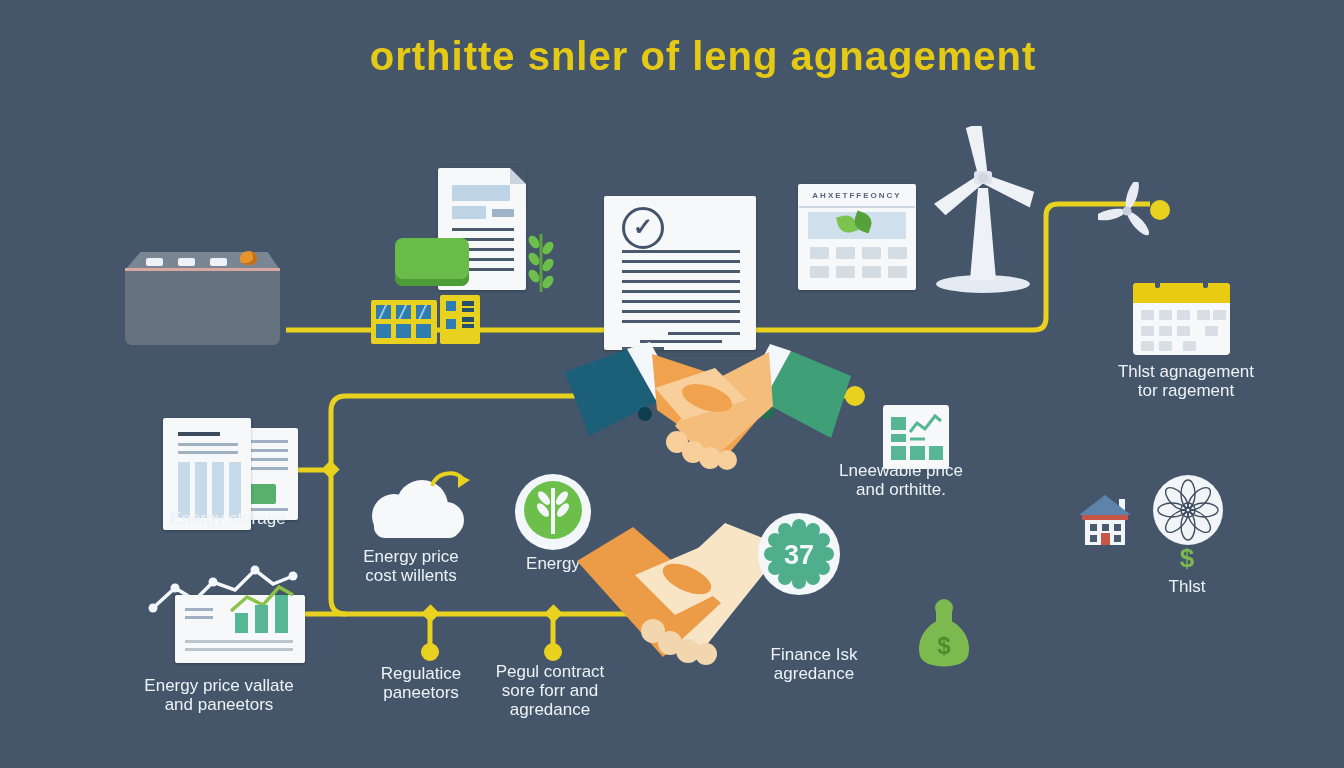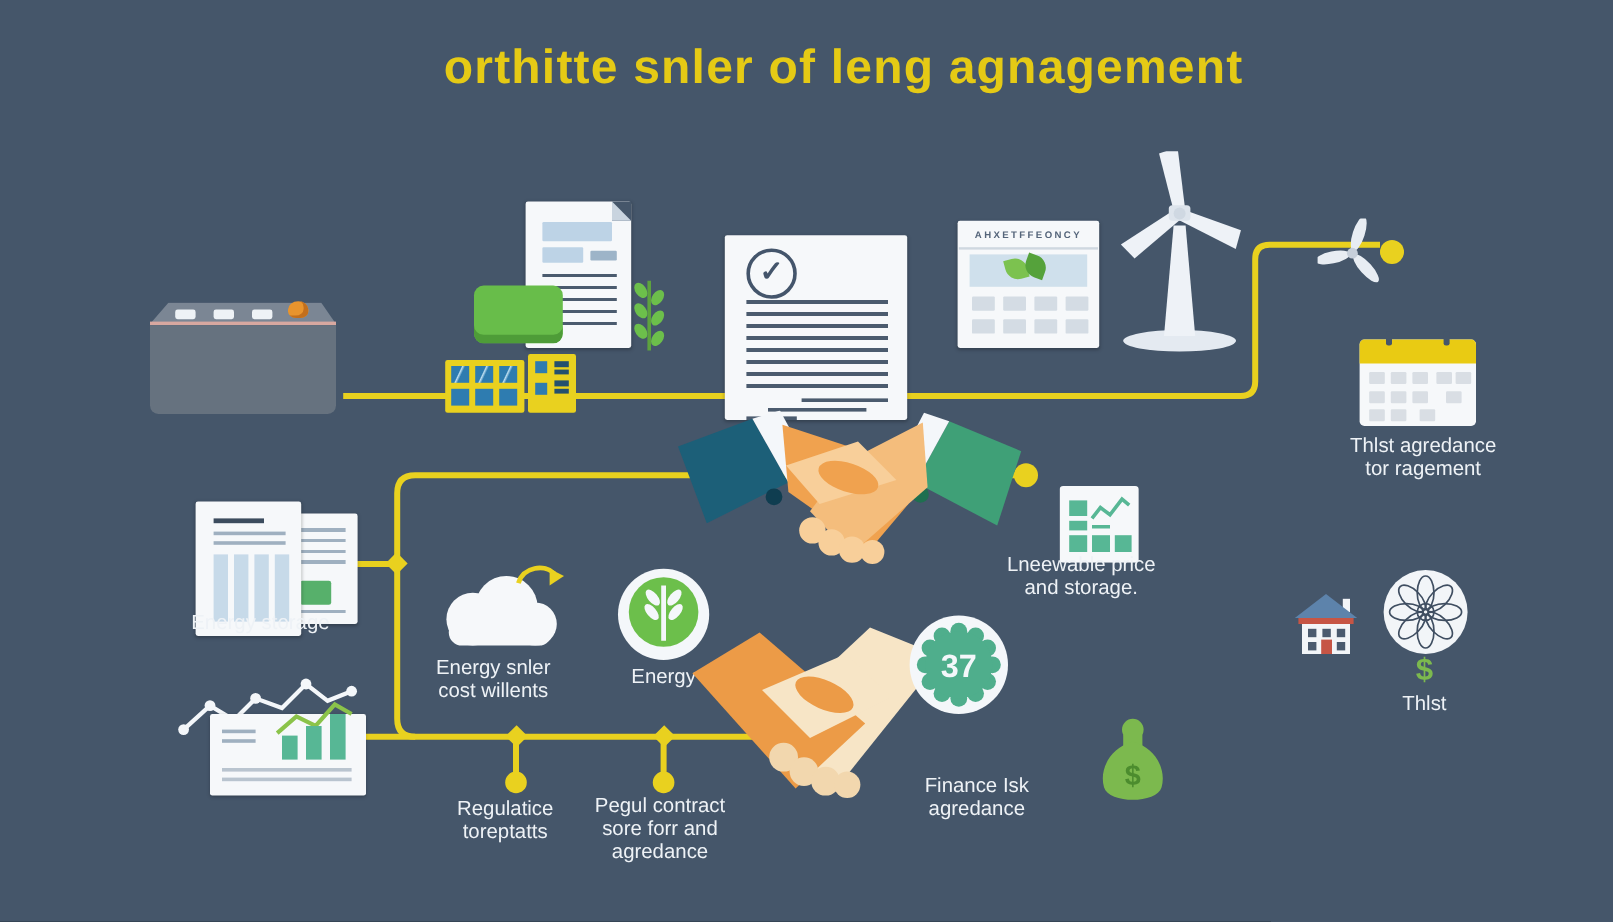--- a/index.html
+++ b/index.html
@@ -178,21 +178,21 @@
     <div class="abs ycell" style="left:1197px;top:310px"></div>
     <div class="abs ycell" style="left:1213px;top:310px"></div>
   <div class="abs ycell" style="left:1141px;top:326px"></div>
     <div class="abs ycell" style="left:1159px;top:326px"></div>
     <div class="abs ycell" style="left:1177px;top:326px"></div>
     <div class="abs ycell" style="left:1205px;top:326px"></div>
   <div class="abs ycell" style="left:1141px;top:341px"></div>
     <div class="abs ycell" style="left:1159px;top:341px"></div>
     <div class="abs ycell" style="left:1183px;top:341px"></div>
   <div class="abs lbl" style="left:1186px;top:362px">
-    <div>Thlst agredance</div>
+    <div>Thlst agnagement</div>
     <div>tor ragement</div>
   </div>
 
   <svg class="abs" style="left:557px;top:342px" width="305" height="132">
     <polygon points="8,30 70,7 100,60 32,94" fill="#1c5f78"></polygon>
     <polygon points="70,7 93,0 120,50 100,60" fill="#f4f7fa"></polygon>
     <circle cx="88" cy="72" r="7" fill="#0f3d50"></circle>
     <polygon points="294,34 234,9 206,60 274,96" fill="#3fa077"></polygon>
     <polygon points="234,9 213,2 188,50 206,60" fill="#f4f7fa"></polygon>
     <circle cx="210" cy="70" r="7" fill="#1f6f50"></circle>
@@ -213,36 +213,36 @@
   </div>
   <div class="abs card" style="left:163px;top:418px;width:88px;height:112px">
     <div class="abs" style="left:15px;top:14px;width:42px;height:4px;background:#3c4c5e"></div>
     <div class="abs" style="left:15px;top:25px;width:60px;height:3px;background:#9fb0c0"></div>
     <div class="abs" style="left:15px;top:33px;width:60px;height:3px;background:#9fb0c0"></div>
     <div class="gbar" style="left:15px;top:44px;width:12px;height:56px"></div>
     <div class="gbar" style="left:32px;top:44px;width:12px;height:56px"></div>
     <div class="gbar" style="left:49px;top:44px;width:12px;height:56px"></div>
     <div class="gbar" style="left:66px;top:44px;width:12px;height:56px"></div>
   </div>
-  <div class="abs lbl" style="left:217px;top:509px">
+  <div class="abs lbl" style="left:228px;top:509px">
     <div>Energy storage</div>
   </div>
 
   <svg class="abs" style="left:360px;top:476px" width="112" height="66">
     <circle cx="34" cy="40" r="22" fill="#f6f8fa"></circle>
     <circle cx="62" cy="30" r="26" fill="#f6f8fa"></circle>
     <circle cx="86" cy="44" r="18" fill="#f6f8fa"></circle>
     <rect x="14" y="40" width="86" height="22" rx="11" fill="#f6f8fa"></rect>
   </svg>
   <svg class="abs" style="left:428px;top:468px" width="44" height="28">
     <path d="M4,18 C8,4 26,2 34,10" stroke="#e9d11f" stroke-width="4" fill="none"></path>
     <polygon points="30,6 42,12 30,20" fill="#e9d11f"></polygon>
   </svg>
   <div class="abs lbl" style="left:411px;top:547px">
-    <div>Energy snler</div>
+    <div>Energy price</div>
     <div>cost willents</div>
   </div>
 
   <svg class="abs" style="left:513px;top:472px" width="80" height="80">
     <circle cx="40" cy="40" r="38" fill="#f4f7fa"></circle>
     <circle cx="40" cy="38" r="29" fill="#6cbf4b"></circle>
     <path d="M40,62 V16" stroke="#f4f7fa" stroke-width="4" fill="none"></path>
     <g fill="#f4f7fa">
       <ellipse cx="31" cy="26" rx="4" ry="8" transform="rotate(-40 31 26)"></ellipse>
       <ellipse cx="49" cy="26" rx="4" ry="8" transform="rotate(40 49 26)"></ellipse>
@@ -259,21 +259,21 @@
     <rect x="8" y="12" width="15" height="13" fill="#57b795"></rect>
     <rect x="8" y="29" width="15" height="8" fill="#57b795"></rect>
     <rect x="8" y="41" width="15" height="14" fill="#57b795"></rect>
     <rect x="27" y="41" width="15" height="14" fill="#57b795"></rect>
     <rect x="46" y="41" width="14" height="14" fill="#57b795"></rect>
     <polyline points="27,27 34,18 42,24 52,11 58,16" stroke="#57b795" stroke-width="3" fill="none"></polyline>
     <polyline points="27,34 42,34" stroke="#57b795" stroke-width="3" fill="none"></polyline>
   </svg>
   <div class="abs lbl" style="left:901px;top:461px">
     <div>Lneewable price</div>
-    <div>and storage.</div>
+    <div>and orthitte.</div>
   </div>
 
   <svg class="abs" style="left:575px;top:515px" width="215" height="152">
     <polygon points="210,32 150,8 58,94 122,142" fill="#f7e5c6"></polygon>
     <polygon points="2,46 58,12 146,88 88,142" fill="#ec9b47"></polygon>
     <polygon points="60,60 130,30 168,66 100,100" fill="#f7e5c6"></polygon>
     <circle cx="78" cy="116" r="12" fill="#f2d7ae"></circle>
     <circle cx="95" cy="128" r="12" fill="#f2d7ae"></circle>
     <circle cx="113" cy="136" r="12" fill="#f2d7ae"></circle>
     <circle cx="131" cy="139" r="11" fill="#f2d7ae"></circle>
@@ -307,21 +307,21 @@
 
   <svg class="abs" style="left:908px;top:596px" width="70" height="80">
     <circle cx="36" cy="12" r="9" fill="#7cb94e"></circle>
     <rect x="28" y="16" width="16" height="10" fill="#7cb94e"></rect>
     <path d="M36,22 C16,28 8,46 12,60 C16,74 56,74 60,60 C64,46 56,28 36,22 Z" fill="#7cb94e"></path>
     <text x="36" y="58" text-anchor="middle" font-size="24" font-weight="700" fill="#4c8c2e">$</text>
   </svg>
 
   <div class="abs lbl" style="left:421px;top:664px">
     <div>Regulatice</div>
-    <div>toreptatts</div>
+    <div>paneetors</div>
   </div>
   <div class="abs lbl" style="left:550px;top:662px">
     <div>Pegul contract</div>
     <div>sore forr and</div>
     <div>agredance</div>
   </div>
 
   <svg class="abs" style="left:145px;top:558px" width="165" height="110">
     <polyline points="8,50 30,30 50,42 68,24 90,32 110,12 128,26 148,18" stroke="#f4f7fa" stroke-width="3.5" fill="none"></polyline>
     <circle cx="8" cy="50" r="4.5" fill="#f4f7fa"></circle>
@@ -334,20 +334,24 @@
     <div class="abs" style="left:10px;top:13px;width:28px;height:3px;background:#9fb0c0"></div>
     <div class="abs" style="left:10px;top:21px;width:28px;height:3px;background:#9fb0c0"></div>
     <div class="abs" style="left:10px;top:45px;width:108px;height:3px;background:#b9c4cf"></div>
     <div class="abs" style="left:10px;top:53px;width:108px;height:3px;background:#b9c4cf"></div>
     <svg class="abs" style="left:52px;top:-12px" width="72" height="52">
       <polyline points="4,28 20,14 36,22 52,4 66,12" stroke="#8bc34a" stroke-width="3.5" fill="none"></polyline>
       <rect x="8" y="30" width="13" height="20" fill="#57b795"></rect>
       <rect x="28" y="22" width="13" height="28" fill="#57b795"></rect>
       <rect x="48" y="12" width="13" height="38" fill="#57b795"></rect>
     </svg>
+  </div>
+  <div class="abs lbl" style="left:219px;top:676px">
+    <div>Energy price vallate</div>
+    <div>and paneetors</div>
   </div>
 
   <svg class="abs" style="left:1076px;top:490px" width="58" height="58">
     <rect x="43" y="9" width="6" height="11" fill="#f2f5f8"></rect>
     <polygon points="3,25 29,5 55,25" fill="#5d83ab"></polygon>
     <rect x="6" y="25" width="46" height="5" fill="#c65545"></rect>
     <rect x="9" y="30" width="40" height="25" fill="#f2f5f8"></rect>
     <rect x="14" y="34" width="7" height="7" fill="#4a5a6e"></rect>
     <rect x="26" y="34" width="7" height="7" fill="#4a5a6e"></rect>
     <rect x="38" y="34" width="7" height="7" fill="#4a5a6e"></rect>

